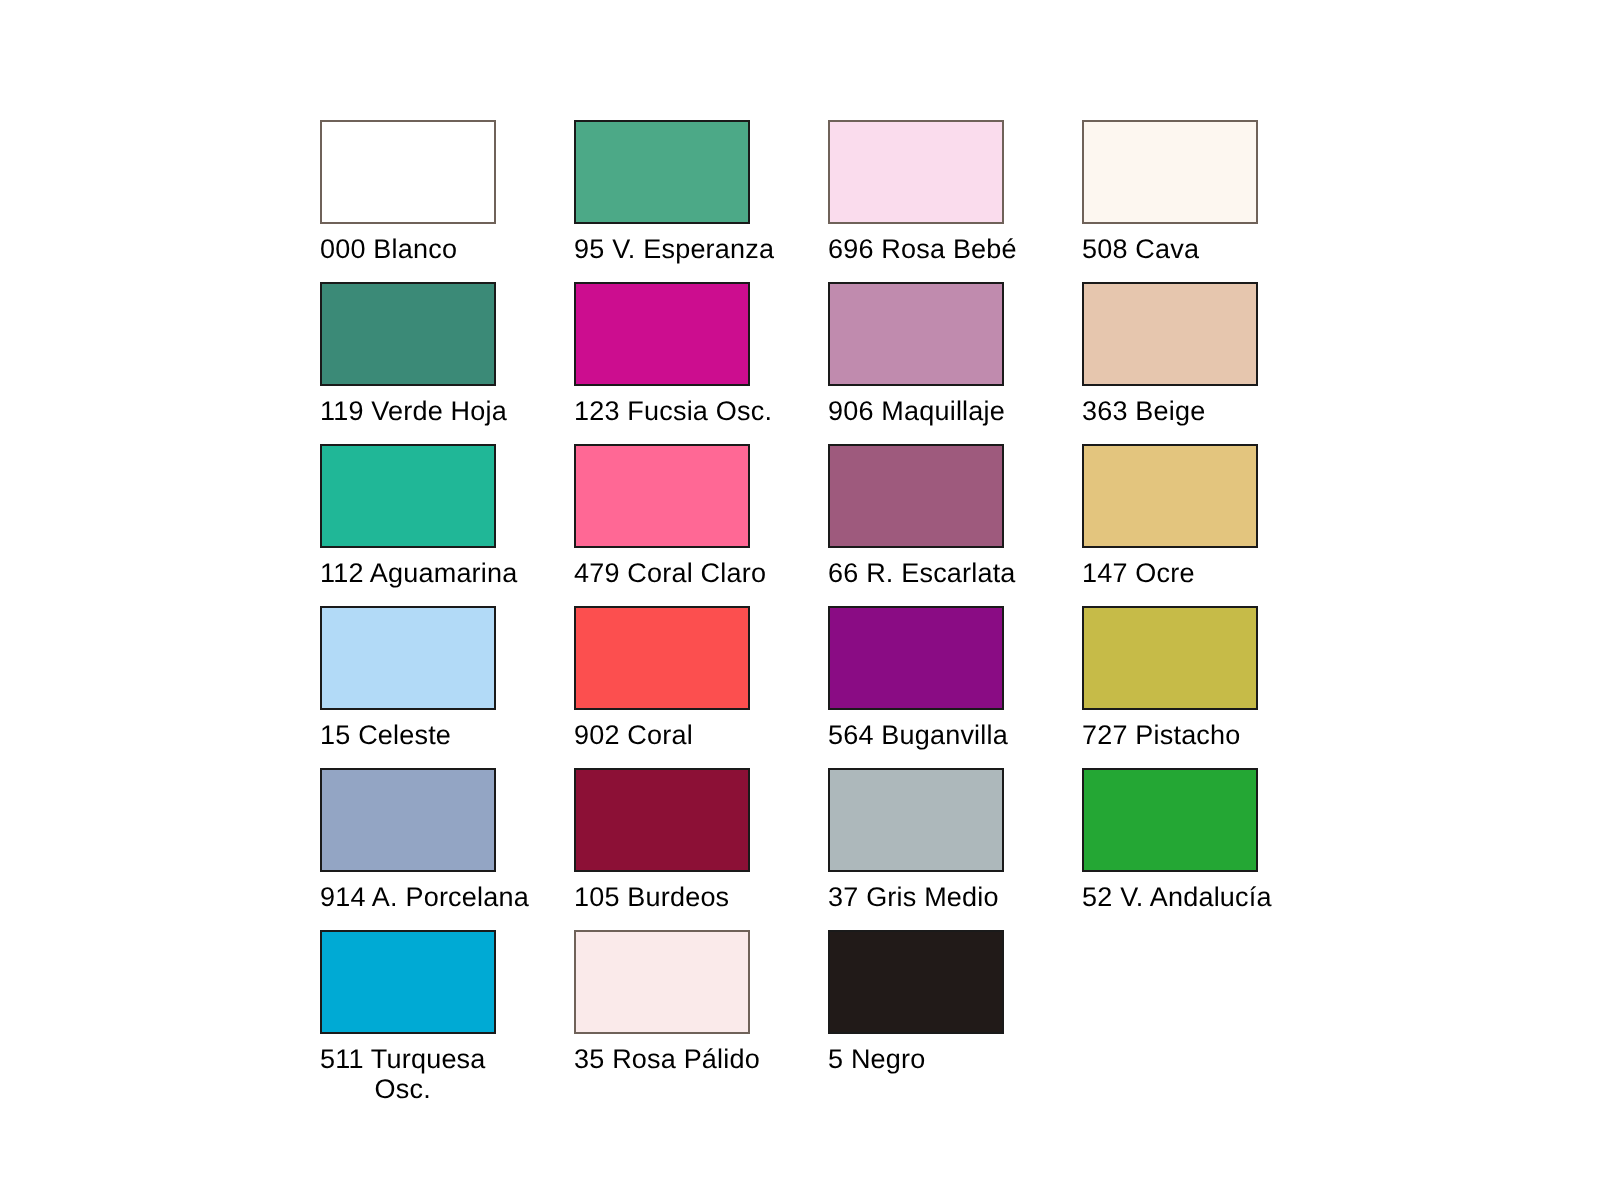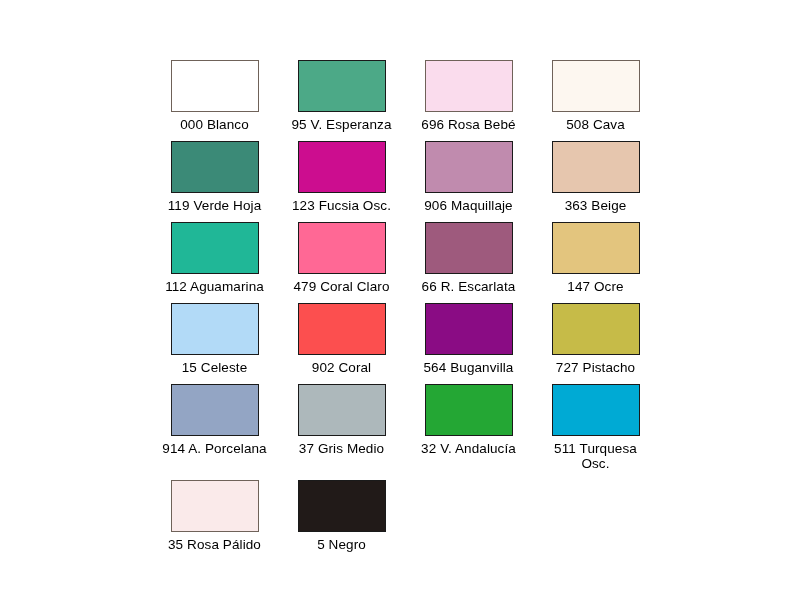--- a/index.html
+++ b/index.html
@@ -30,21 +30,21 @@
     display: grid;
     grid-template-columns: repeat(4, 1fr);
     grid-auto-rows: auto;
     column-gap: 18px;
     row-gap: 4px;
   }
 
   .swatch-cell {
     display: flex;
     flex-direction: column;
-    align-items: center;
+    align-items: flex-start;
     width: 100%;
   }
 
   .swatch-chip {
     width: 88px;
     height: 52px;
     border: 1.5px solid #1a1a1a;
     box-sizing: border-box;
     display: block;
   }
@@ -132,26 +132,30 @@
       </div>
       <div class="swatch-cell">
         <div class="swatch-chip" style="background-color: rgb(198, 187, 72);"></div>
         <div class="swatch-label">727 Pistacho</div>
       </div>
       <div class="swatch-cell">
         <div class="swatch-chip" style="background-color: rgb(147, 165, 196);"></div>
         <div class="swatch-label">914 A. Porcelana</div>
       </div>
       <div class="swatch-cell">
+        <div class="swatch-chip" style="background-color: rgb(140, 16, 54);"></div>
+        <div class="swatch-label">105 Burdeos</div>
+      </div>
+      <div class="swatch-cell">
         <div class="swatch-chip" style="background-color: rgb(173, 184, 187);"></div>
         <div class="swatch-label">37 Gris Medio</div>
       </div>
       <div class="swatch-cell">
         <div class="swatch-chip" style="background-color: rgb(36, 167, 52);"></div>
-        <div class="swatch-label">32 V. Andalucía</div>
+        <div class="swatch-label">52 V. Andalucía</div>
       </div>
       <div class="swatch-cell">
         <div class="swatch-chip" style="background-color: rgb(0, 170, 212);"></div>
         <div class="swatch-label">511 Turquesa
 Osc.</div>
       </div>
       <div class="swatch-cell">
         <div class="swatch-chip light-border" style="background-color: rgb(250, 234, 234);"></div>
         <div class="swatch-label">35 Rosa Pálido</div>
       </div>

